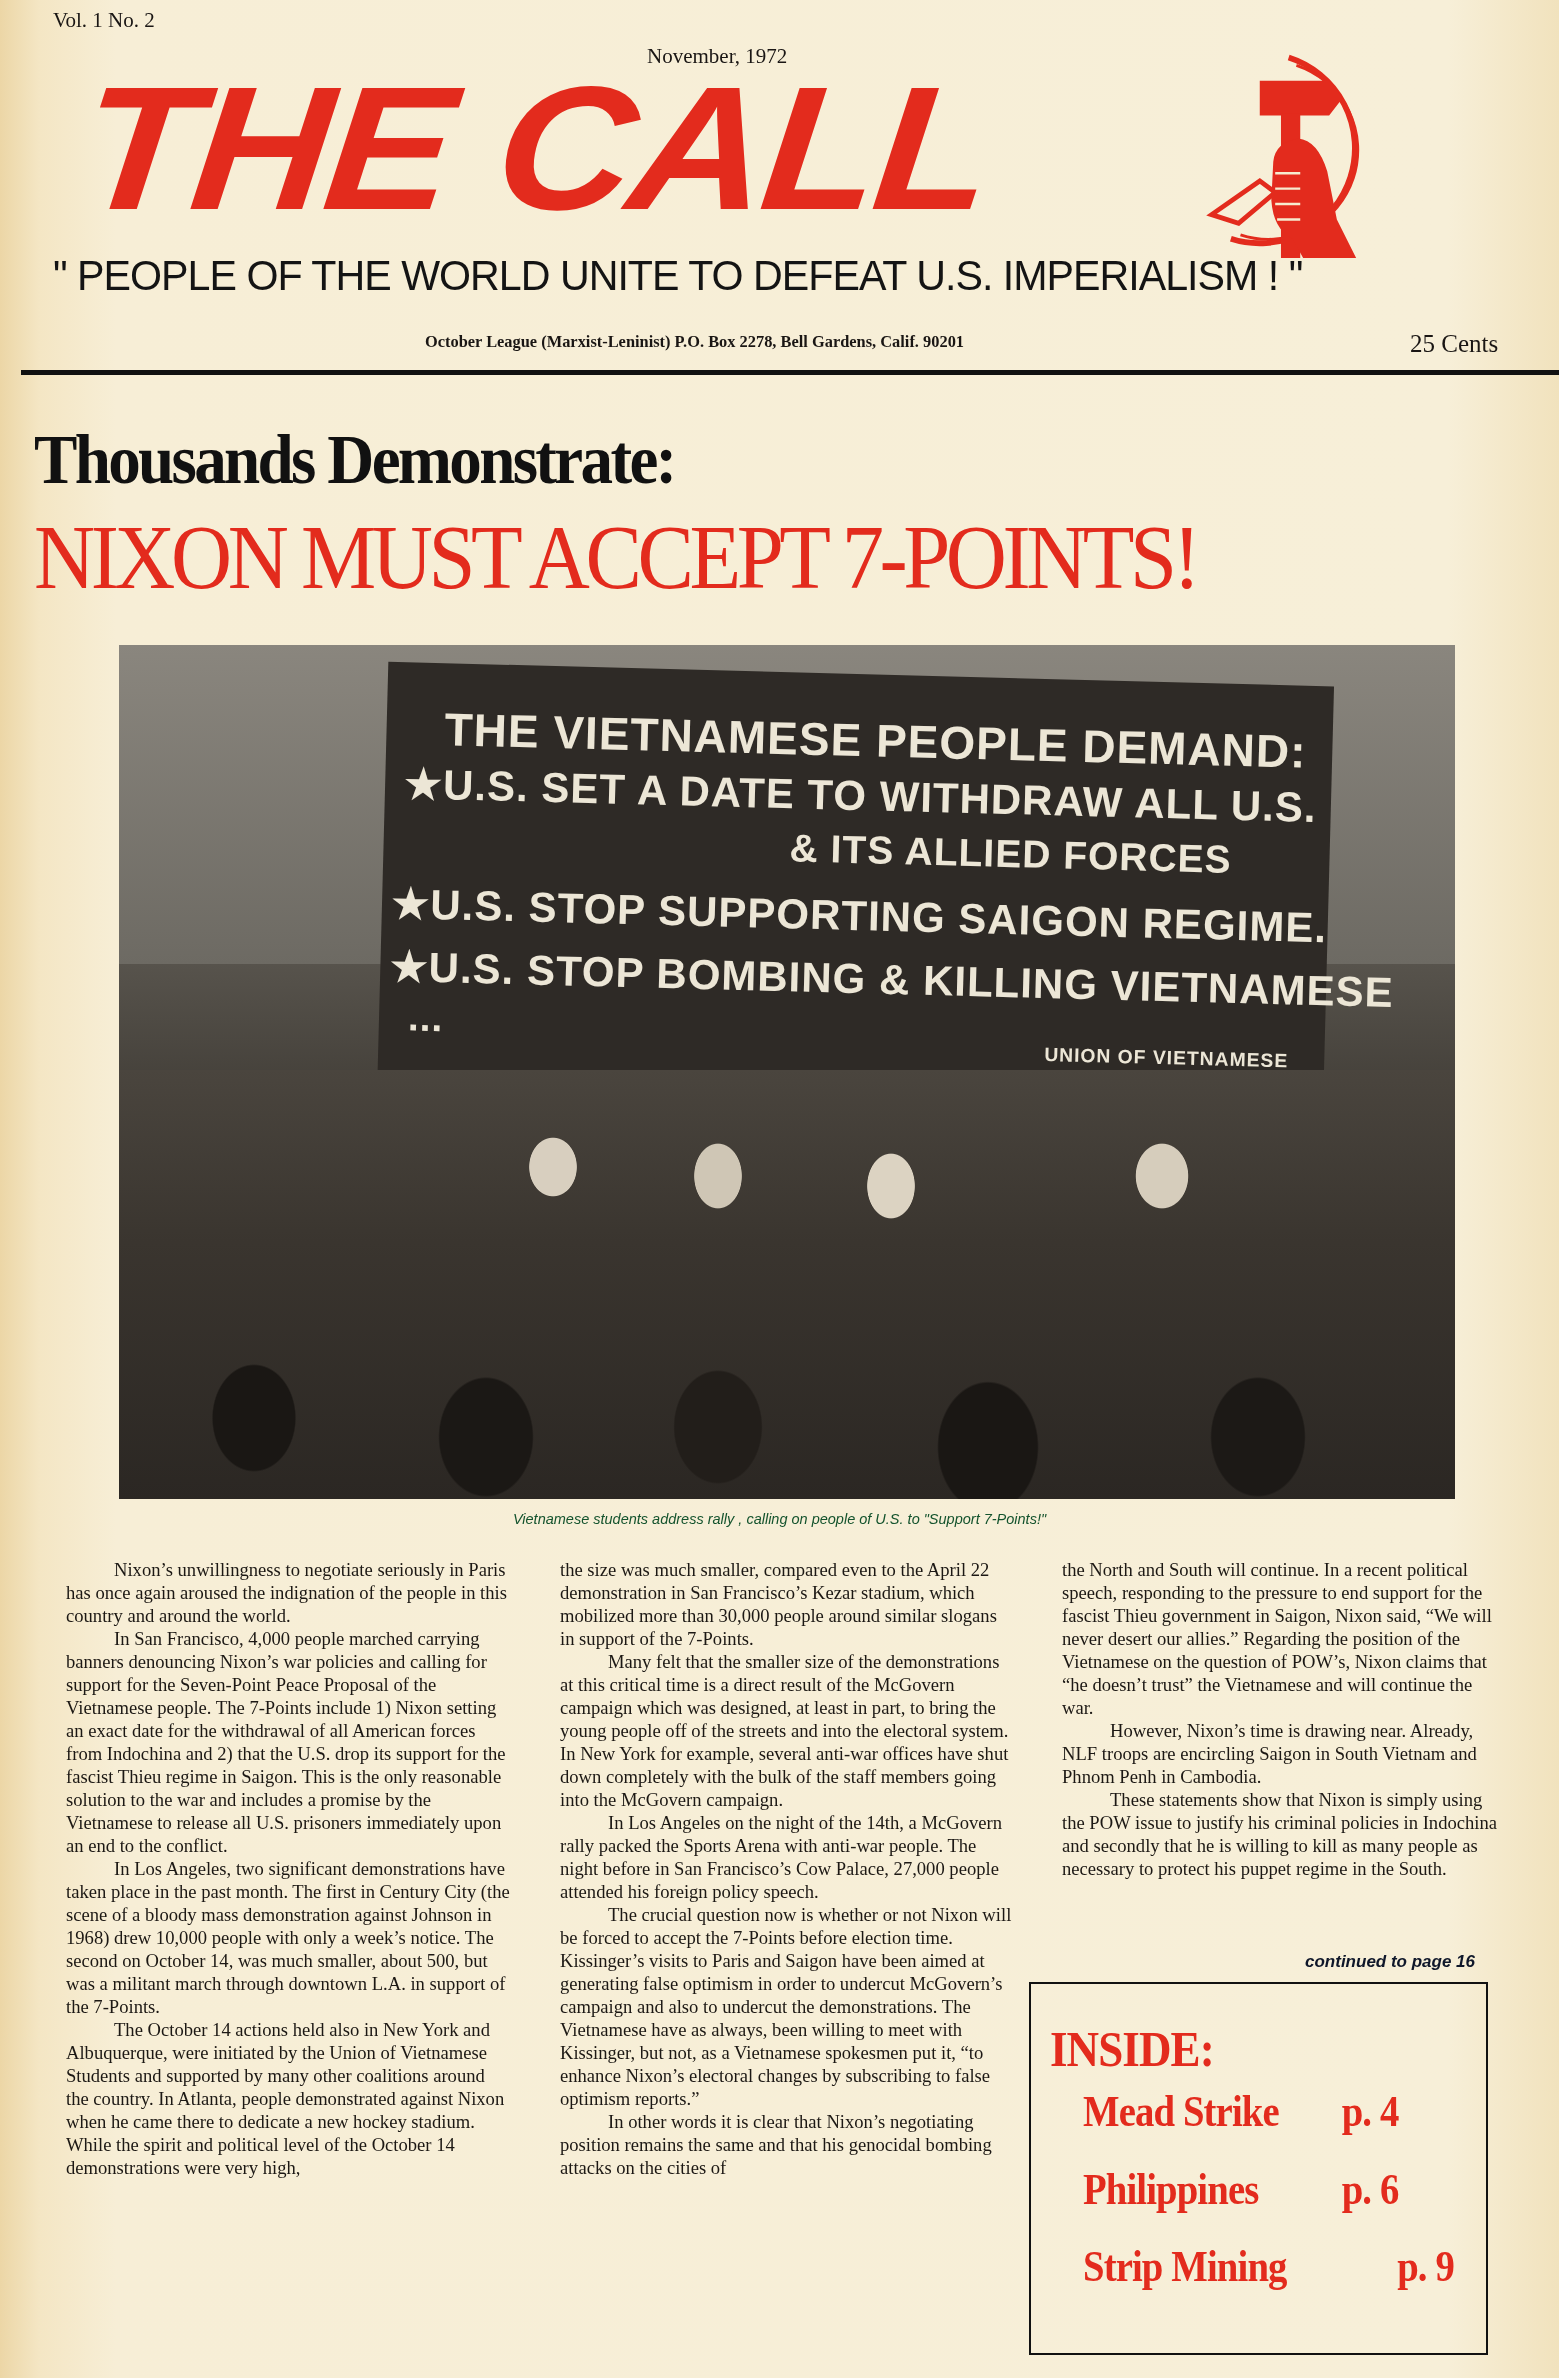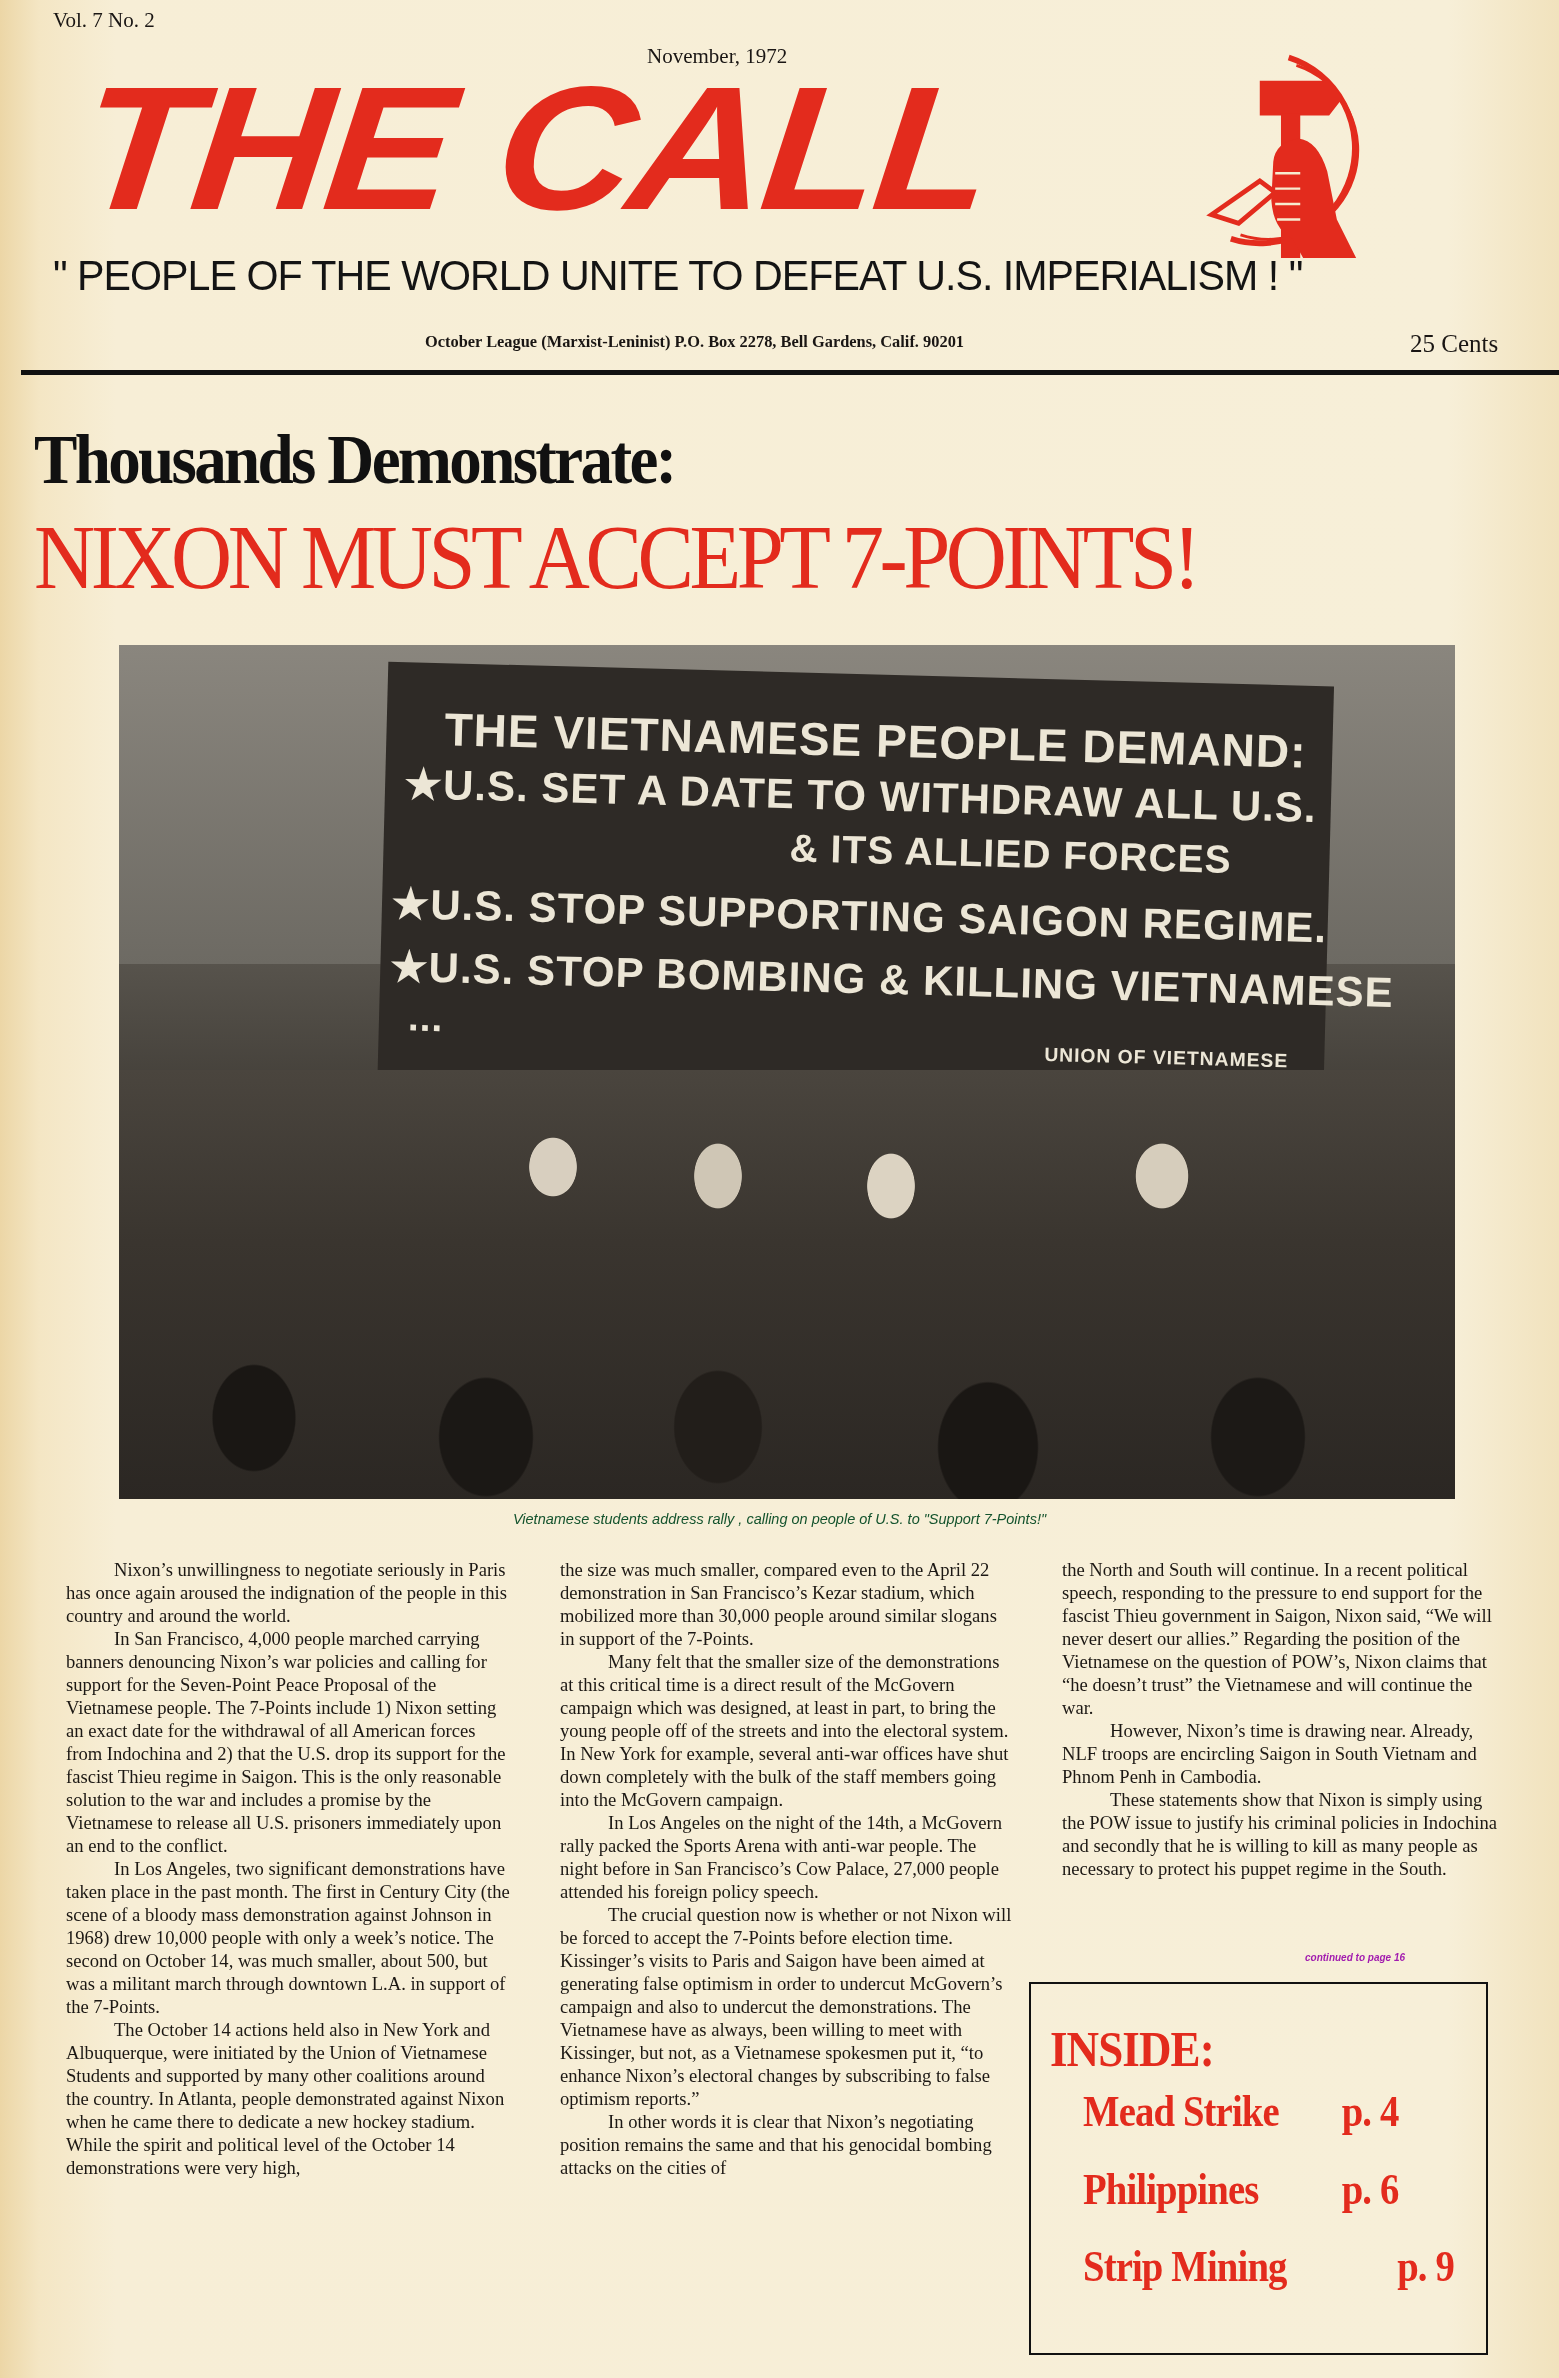--- a/index.html
+++ b/index.html
@@ -42,21 +42,21 @@
     font-style: italic; font-size: 14.5px; color: #14532d;
   }
   .col { position: absolute; font-size: 18.6px; line-height: 23px; text-align: left; color: #1c1814; }
   .col p { margin: 0; text-indent: 48px; }
   .col p.noindent { text-indent: 0; }
   .col1 { left: 66px; top: 1558px; width: 446px; }
   .col2 { left: 560px; top: 1558px; width: 454px; }
   .col3 { left: 1062px; top: 1558px; width: 439px; }
   .continued {
     left: 1305px; top: 1952px; font-family: "Liberation Sans", sans-serif; font-style: italic; font-weight: 700;
-    font-size: 10px; color: #a21caf;
+    font-size: 17px; color: #0f172a;
   }
   .inside-box {
     left: 1029px; top: 1982px; width: 459px; height: 373px; border: 2.9px solid #111; box-sizing: border-box;
   }
   .inside-title {
     left: 1050px; top: 2024px; font-family: "Liberation Serif", serif; font-weight: 700; font-size: 50px; line-height: 1;
     color: #e32b1d; letter-spacing: -1px; transform: scaleX(0.9); transform-origin: left top;
   }
   .inside-item {
     position: absolute; left: 1083px; font-family: "Liberation Serif", serif; font-weight: 700; font-size: 44px; line-height: 1;
@@ -79,21 +79,21 @@
       radial-gradient(ellipse 77px 97px at 1139px 367px, #1c1916 60%, transparent 62%),
       radial-gradient(ellipse 39px 48px at 434px 97px, #d8cfbf 60%, transparent 62%),
       radial-gradient(ellipse 39px 53px at 599px 106px, #cfc6b5 60%, transparent 62%),
       radial-gradient(ellipse 39px 53px at 772px 116px, #dcd3c2 60%, transparent 62%),
       radial-gradient(ellipse 43px 53px at 1043px 106px, #d6cdbc 60%, transparent 62%),
       linear-gradient(180deg, #4a453e 0%, #3a352f 40%, #2b2723 100%); }
 </style>
 </head>
 <body>
 
-<div class="abs meta" style="left:53px; top:7.7px;">Vol. 7 No. 2</div>
+<div class="abs meta" style="left:53px; top:7.7px;">Vol. 1 No. 2</div>
 <div class="abs meta" style="left:647px; top:7.7px;margin-top:36px;">November, 1972</div>
 
 <div class="abs masthead-title">THE CALL</div>
 
 <div class="abs emblem">
   <svg width="203" height="212" viewBox="0 0 210 220">
 
     <path d="M100 12 A90 90 0 1 1 40 200" fill="none" stroke="#e32b1d" stroke-width="6"></path>
     <path d="M108 20 A82 82 0 1 1 50 196" fill="none" stroke="#e32b1d" stroke-width="3"></path>
 

